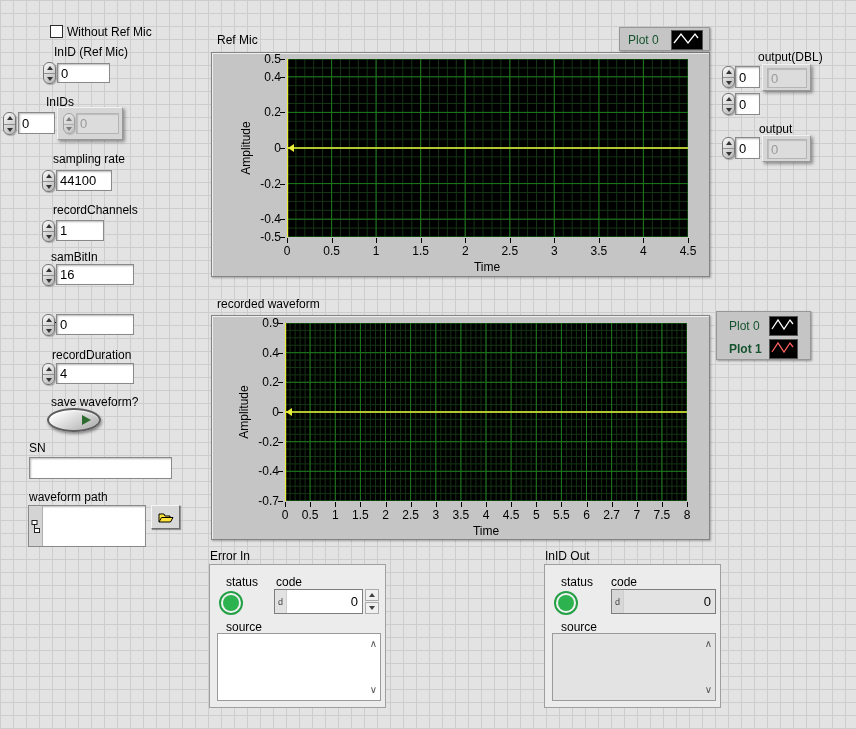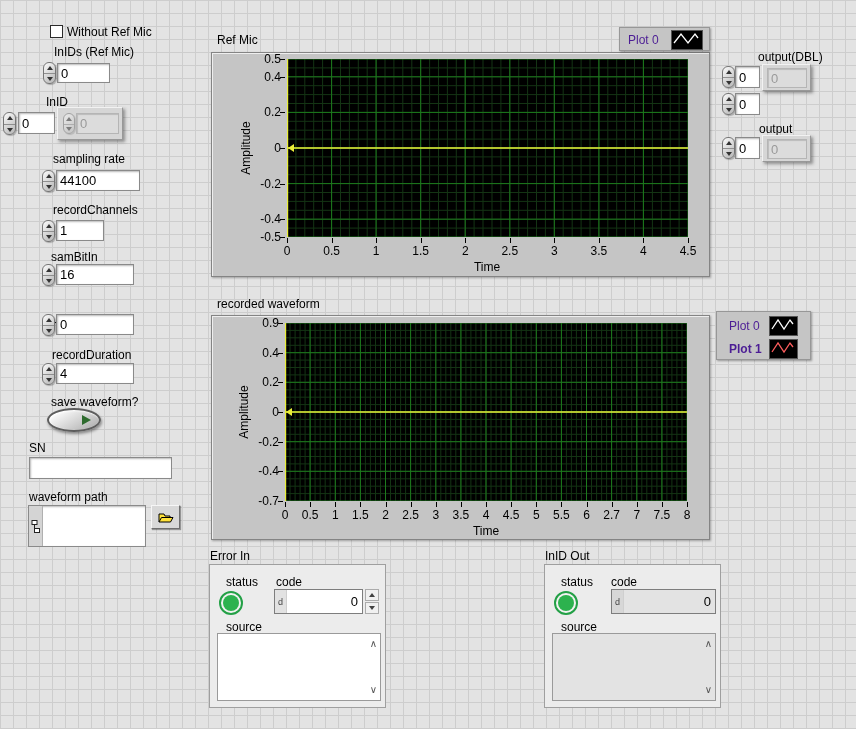--- a/index.html
+++ b/index.html
@@ -33,21 +33,21 @@
     box-shadow:inset 1px 1px 0 #eee,1px 1px 2px rgba(0,0,0,.3);box-sizing:border-box;}
   .plot{position:absolute;line-height:0;}
   .tick{position:absolute;font-size:12px;color:#000;}
   .ylab{width:46px;text-align:right;}
   .xlab{width:40px;text-align:center;}
   .ydash{position:absolute;width:5px;height:1px;background:#000;}
   .xdash{position:absolute;width:1px;height:5px;background:#000;}
   .axislbl{position:absolute;font-size:12px;color:#000;text-align:center;}
   .legend{position:absolute;background:#c5c5c5;border:1px solid #979797;
     box-shadow:1px 1px 2px rgba(0,0,0,.35);box-sizing:border-box;}
-  .legend .txt{position:absolute;font-size:12px;color:#4c1d95;}
+  .legend .txt{position:absolute;font-size:12px;color:#14532d;}
   .swatch{position:absolute;background:#000;border:1px solid #555;line-height:0;}
   .checkbox{position:absolute;width:13px;height:13px;background:#fff;border:1px solid #2b2b2b;box-sizing:border-box;}
   .toggle{position:absolute;width:54px;height:24px;border-radius:50%;
     background:linear-gradient(150deg,#f6f6f6 20%,#a8a8a8);border:2px solid #5d5d5d;
     box-shadow:1px 2px 3px rgba(0,0,0,.4),inset 1px 1px 2px #fff;box-sizing:border-box;}
   .toggle .tri{position:absolute;right:8px;top:50%;transform:translateY(-50%);
     border-top:5px solid transparent;border-bottom:5px solid transparent;border-left:9px solid #2e6b2e;}
   .cluster{position:absolute;width:177px;height:144px;background:#ececec;border:1px solid #9f9f9f;box-sizing:border-box;}
   .led{position:absolute;width:24px;height:24px;border-radius:50%;border:2px solid #23a046;background:#f2f2f2;box-sizing:border-box;}
   .led::after{content:'';position:absolute;inset:2px;border-radius:50%;background:#2cb24e;}
@@ -73,47 +73,47 @@
   .rot{transform:rotate(-90deg);}
 </style>
 </head>
 <body>
 
 <div id="root">
 
   <div class="checkbox" style="left:50px;top:25px;"></div>
   <div class="lbl" style="left:67px;top:25px;">Without Ref Mic</div>
 
-  <div class="lbl" style="left:54px;top:45px;">InIDs (Ref Mic)</div>
+  <div class="lbl" style="left:54px;top:45px;">InID (Ref Mic)</div>
   <div class="spin" style="left:43px;top:62px;">
       <i class="up"></i>
       <i class="dn"></i>
     </div>
   <div class="field" style="left:57px;top:63px;width:53px;height:20px;">0</div>
 
-  <div class="lbl" style="left:46px;top:95px;">InID</div>
+  <div class="lbl" style="left:46px;top:95px;">InIDs</div>
   <div class="spin" style="left:3px;top:112px;height:23px;">
       <i class="up"></i>
       <i class="dn"></i>
     </div>
   <div class="field" style="left:18px;top:112px;width:37px;height:22px;">0</div>
   <div class="el-frame" style="left:57px;top:107px;width:66px;height:33px;">
     <div class="spin disabled" style="left:5px;top:5px;width:12px;height:21px;">
         <i class="up"></i>
         <i class="dn"></i>
       </div>
     <div class="field gray" style="left:18px;top:5px;width:43px;height:21px;">0</div>
   </div>
 
   <div class="lbl" style="left:53px;top:152px;text-align:center;">sampling rate</div>
   <div class="spin" style="left:42px;top:170px;">
       <i class="up"></i>
       <i class="dn"></i>
     </div>
-  <div class="field" style="left:56px;top:170px;width:84px;height:21px;">44100</div>
+  <div class="field" style="left:56px;top:170px;width:56px;height:21px;">44100</div>
 
   <div class="lbl" style="left:53px;top:203px;">recordChannels</div>
   <div class="spin" style="left:42px;top:220px;">
       <i class="up"></i>
       <i class="dn"></i>
     </div>
   <div class="field" style="left:56px;top:220px;width:48px;height:21px;">1</div>
 
   <div class="lbl" style="left:51px;top:250px;">samBitIn</div>
   <div class="spin" style="left:42px;top:264px;">

